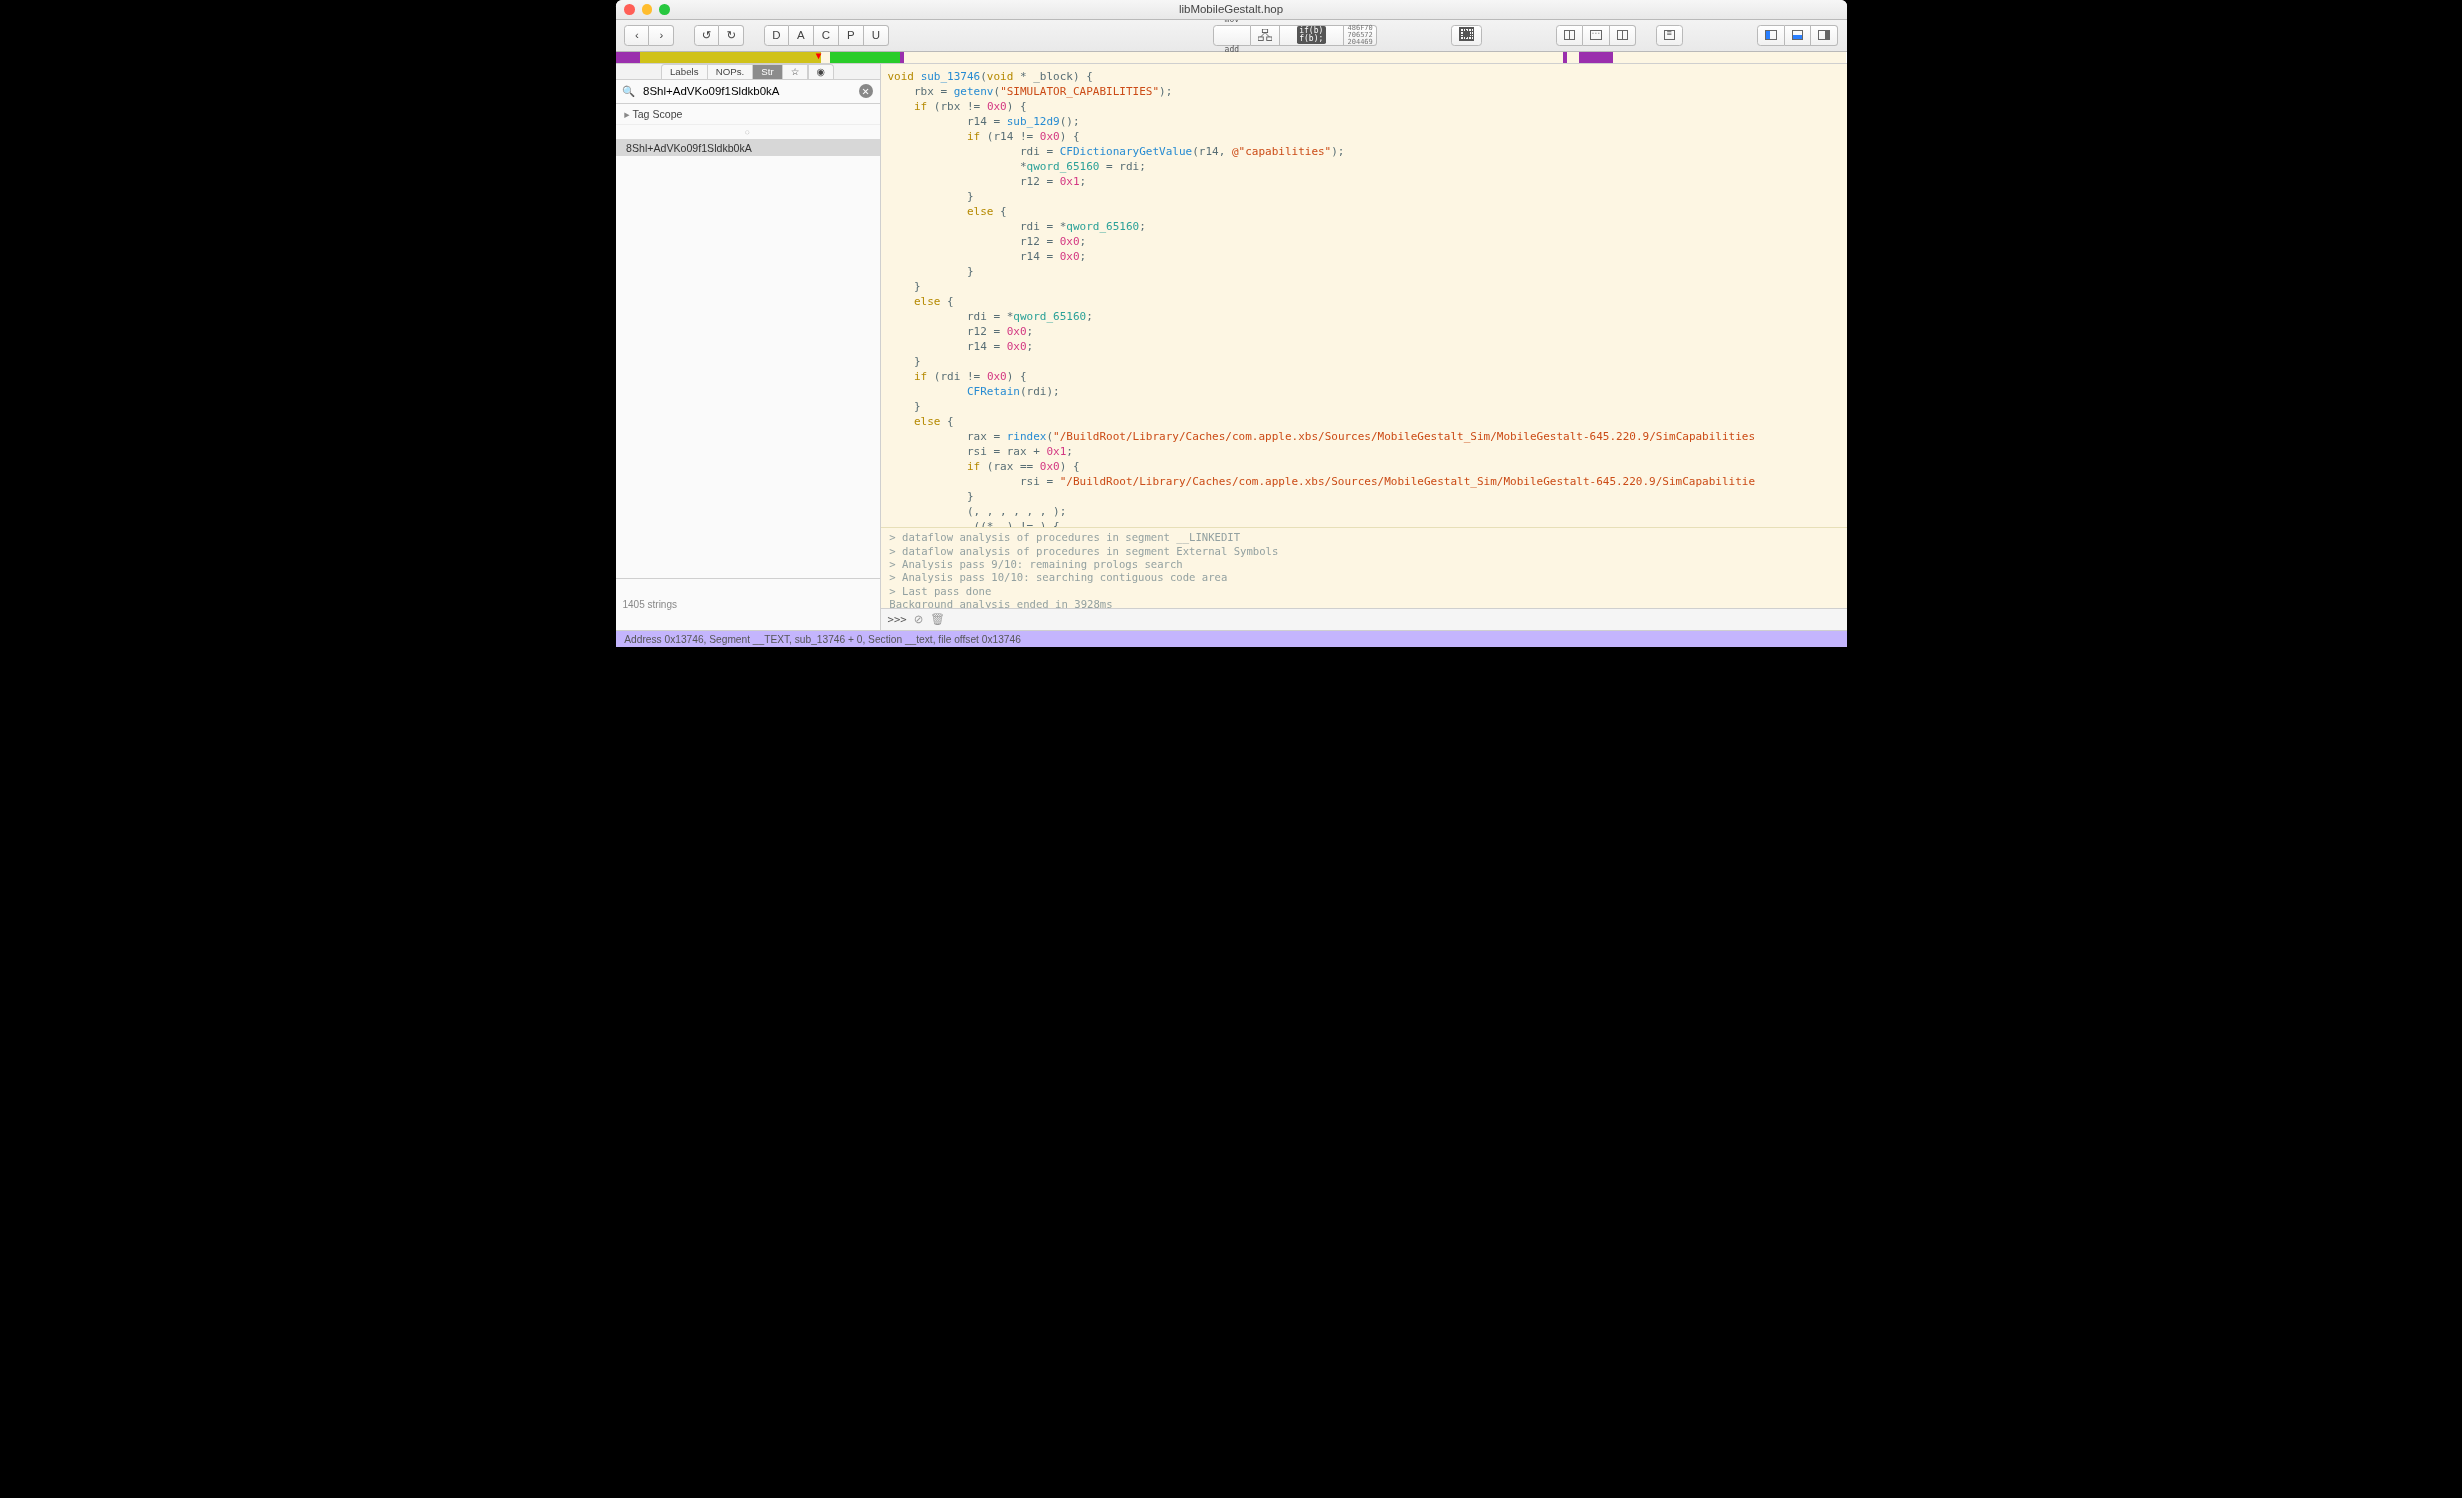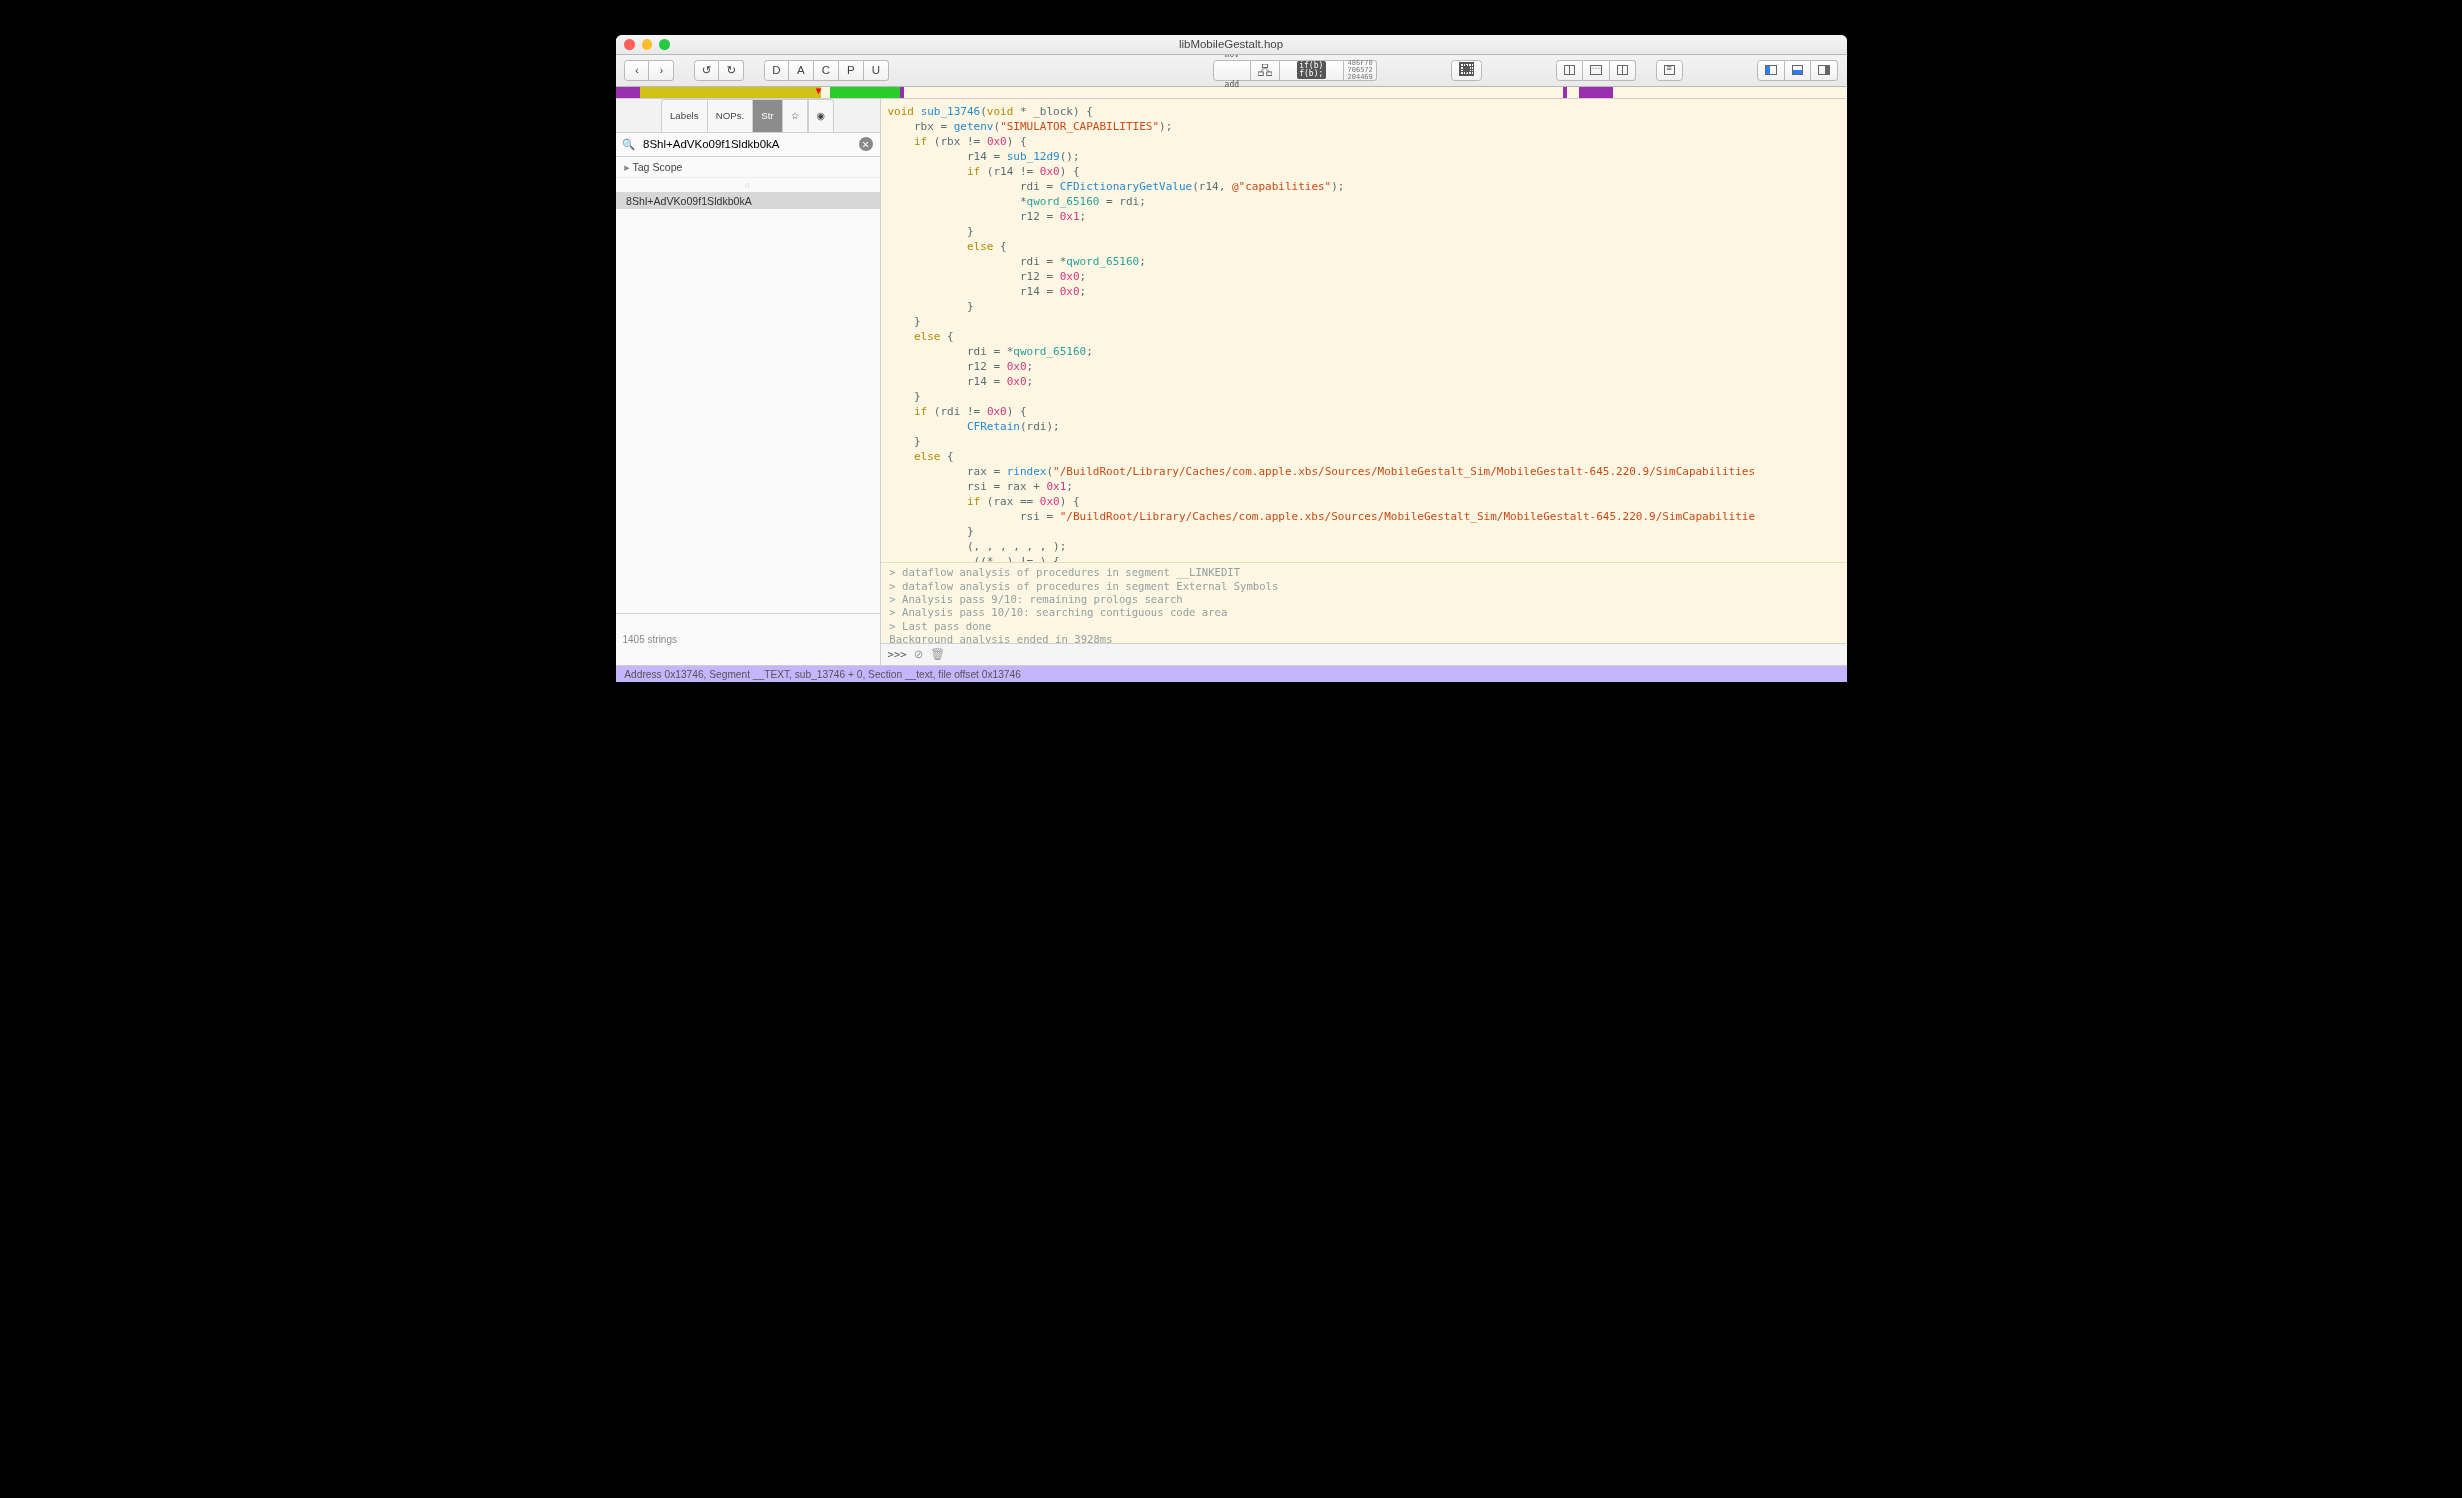--- a/index.html
+++ b/index.html
@@ -27,21 +27,21 @@
     --sidebar-sel:#d7d7d7;
   }
   * { box-sizing:border-box; }
   body {
     margin:0; background:#000; font-family:-apple-system,Helvetica,Arial,sans-serif;
     font-size:11.5px; color:var(--text);
     display:flex; align-items:flex-start; justify-content:center;
     min-height:100vh;
   }
   .outer {
-    width:1231px; margin-top:35px;
+    width:1231px; 
     background:var(--bg);
     border-radius:6.2px 6.2px 0 0;
     box-shadow:0 12.4px 44px rgba(0,0,0,.6);
     overflow:hidden;
   }
   
   .titlebar {
     height:19.5px; background:linear-gradient(#f6f6f6,#e8e8e8);
     border-bottom:0.9px solid var(--border-dark);
     display:flex; align-items:center; position:relative;
@@ -89,21 +89,21 @@
   .seg{height:100%;}
   .marker{position:absolute;top:-0.9px;color:red;font-size:9.7px;line-height:9.7px;}
 
   
   .split { display:flex; height:566px; }
   .sidebar {
     width:265px; border-right:0.9px solid var(--border);
     display:flex; flex-direction:column; background:#fafafa;
   }
   .tabsrow {
-    display:flex; height:34px; border-bottom:0.9px solid var(--border);
+    display:flex; height:16px; border-bottom:0.9px solid var(--border);
     justify-content:center; align-items:center; background:#f2f2f2;
     font-size:9.7px;
   }
   .tabitem{
     padding:0 8px; height:100%; display:flex; align-items:center;
     border:0.9px solid var(--border); border-bottom:none; margin-left:-0.9px;
     background:#f7f7f7; color:#444;
   }
   .tabitem:first-child{border-radius:3.5px 0 0 0;margin-left:0;}
   .tabitem:last-child{border-radius:0 3.5px 0 0;}

